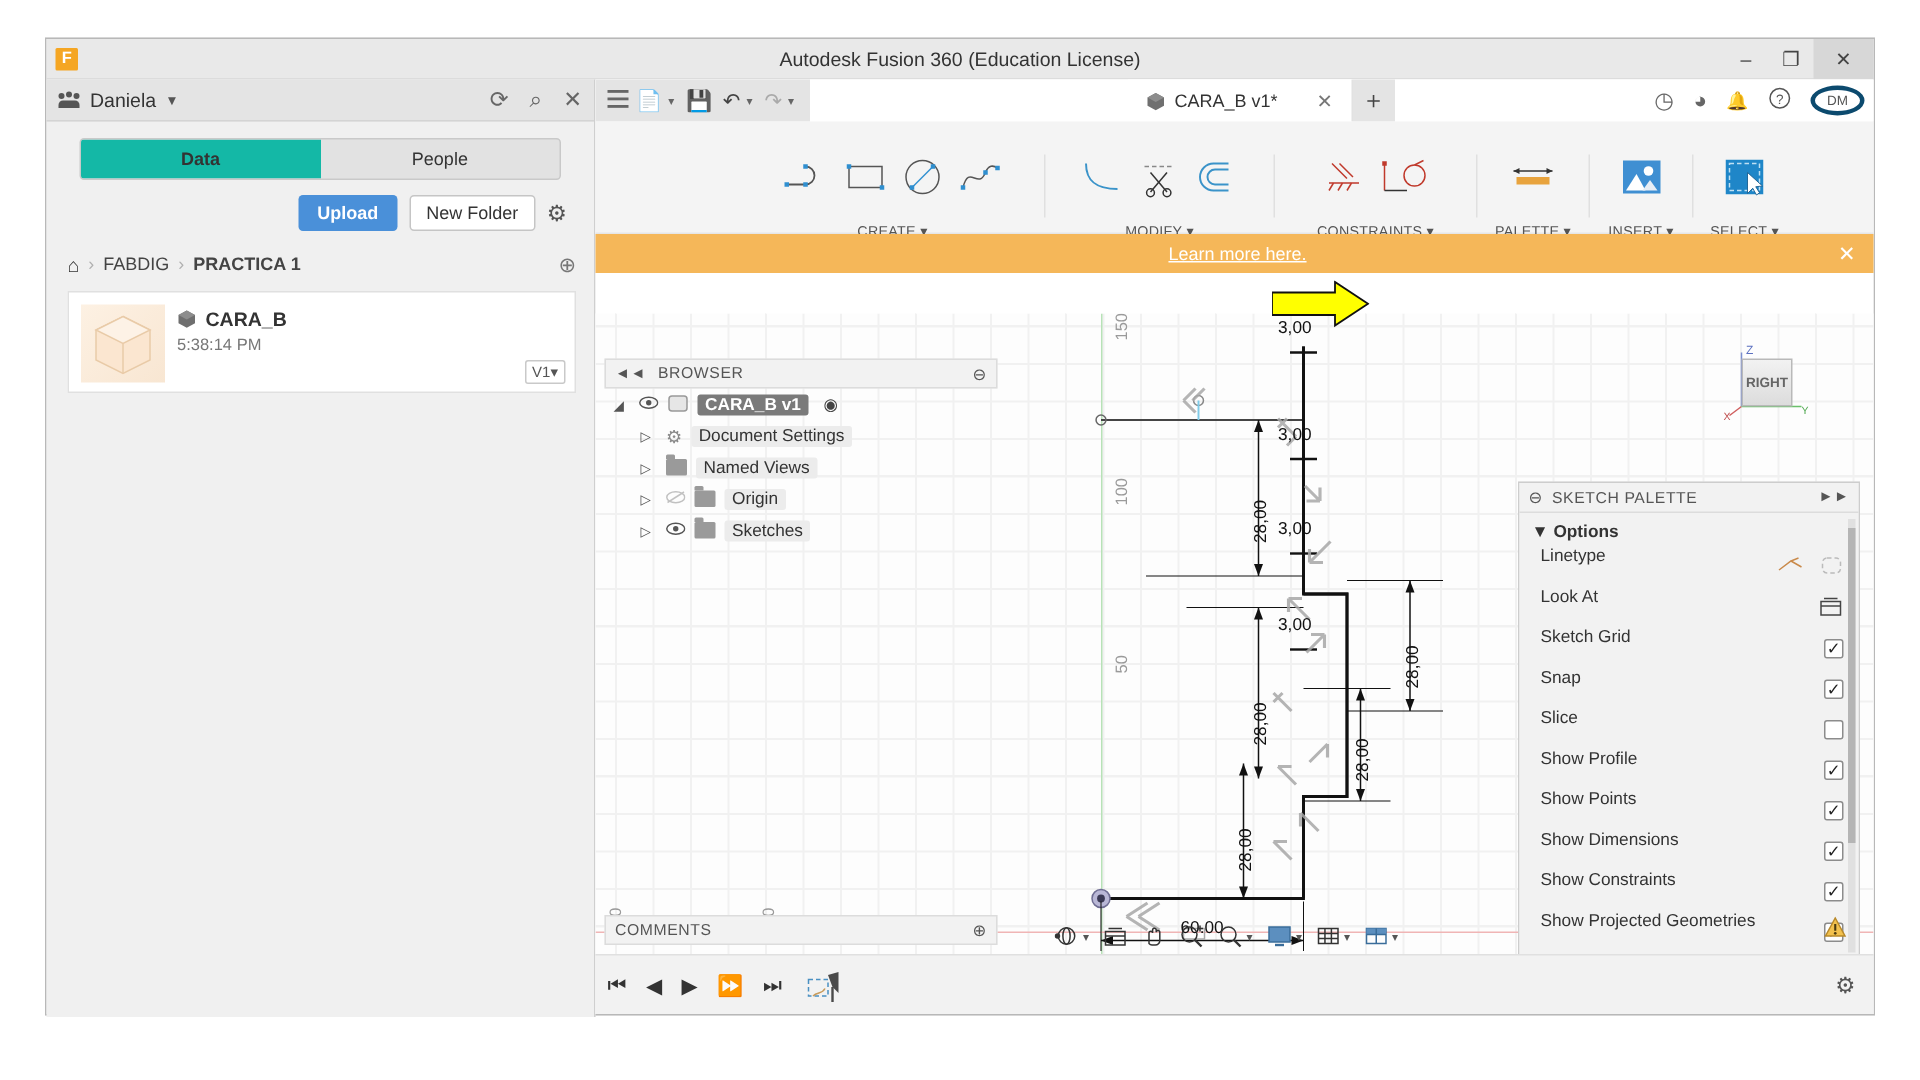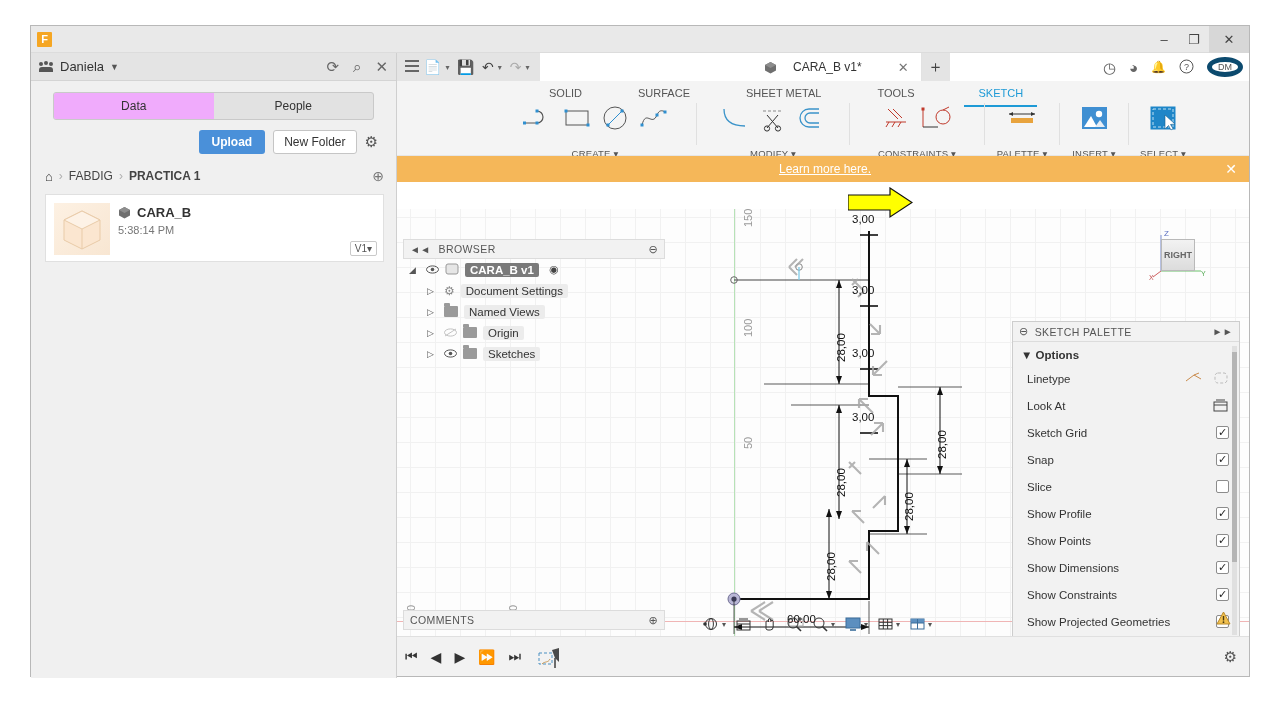--- a/index.html
+++ b/index.html
@@ -62,21 +62,21 @@
   .icon-btn { color: #666; font-size: 15px; cursor: pointer; line-height: 1; }
 
   .dp-tabs {
     display: flex; margin: 11px 22px 0 22px;
     border: 1px solid #c9c9c9; border-radius: 3px; overflow: hidden;
     background: #e2e2e2;
   }
   .dp-tab {
     flex: 1; text-align: center; padding: 6px 0; font-size: 12px; color:#333;
   }
-  .dp-tab.active { background: #f0abfc; }
+  .dp-tab.active { background: #14b8a6; font-weight: bold; }
 
   .dp-actions {
     display: flex; justify-content: flex-end; align-items: center;
     gap: 8px; margin: 10px 18px 0 16px;
   }
   .btn-upload {
     background: #4a90d9; color: #fff; font-weight: bold; font-size: 12px;
     padding: 5px 13px; border-radius: 3px;
   }
   .btn-newfolder {
@@ -138,34 +138,34 @@
       linear-gradient(#666 2px, transparent 0) 0 0/5px 5px repeat;
   }
   .tb-ico { color:#444; font-size: 14px; padding: 0 2px; }
   .tb-caret { font-size: 8px; color: #666; margin-left:-1px; margin-right:3px; }
 
   .tabstrip {
     position: absolute; left: 355px; top: 0; height: 28px;
     display: flex; align-items: stretch;
   }
   .doc-tab {
-    display: flex; align-items: center; gap: 16px; padding: 0 12px;
+    display: flex; align-items: center; gap: 6px; padding: 0 12px;
     background: #fff; border-right: 1px solid #e2e2e2; font-size: 12px; color:#333;
   }
   .doc-tab .x { color:#777; margin-left: 20px; font-size: 13px; }
   .plus-tab {
     width: 28px; display:flex; align-items:center; justify-content:center;
     background:#e4e4e4; color:#444; font-size: 16px;
   }
   .apptop-right {
     position:absolute; right: 6px; top:0; height: 28px;
     display: flex; align-items: center; gap: 13px;
   }
   .avatar {
-    width: 36px; height: 20px; border-radius: 50%; border: 5px solid #0c4a6e;
+    width: 36px; height: 20px; border-radius: 50%; border: 3px solid #0c4a6e;
     font-size: 9px; color:#555; display:flex; align-items:center;
     justify-content:center; background:#fff;
   }
 
   
   .ribbon {
     position: relative; height: 75px; background: #f4f4f4;
     border-bottom: 1px solid #e6e6e6;
   }
   .design-box {
@@ -286,21 +286,21 @@
     color:#555; letter-spacing:.4px; gap: 6px;
   }
   .pal-head .dot { font-size: 11px; }
   .pal-head .arrows { margin-left: auto; font-size: 10px; }
   .pal-section {
     font-size: 11.5px; font-weight: bold; color:#333;
     padding: 7px 8px 4px 8px;
   }
   .pal-body { background:#f2f2f2; padding-bottom: 4px; position:relative;}
   .pal-row {
-    display:flex; align-items:center; height: 27px; padding: 0 10px 0 14px;
+    display:flex; height: 27px; padding: 0 10px 0 14px;
     font-size: 11.5px; color:#333;
   }
   .pal-row .val { margin-left:auto; display:flex; align-items:center; gap:10px; }
   .cbx {
     width: 13px; height: 13px; border: 1px solid #8c8c8c; background:#fff;
     display:flex; align-items:center; justify-content:center;
     font-size: 11px; color:#222; border-radius: 2px;
   }
   .pal-scroll {
     position:absolute; right: 2px; top: 4px; bottom: 4px; width: 5px;
@@ -342,20 +342,21 @@
   .dimtxt.rot { transform: rotate(-90deg); transform-origin: left top; }
 </style>
 </head>
 <body>
 
 <div class="app">
 <div class="win">
 
   <div class="titlebar">
     <div class="fusion-logo">F</div>
+    <div class="title-text">Autodesk Fusion 360 (Education License)</div>
     <div class="win-btns">
       <div class="win-btn">–</div>
       <div class="win-btn">❐</div>
       <div class="win-btn close">✕</div>
     </div>
   </div>
 
   <div class="datapanel">
     <div class="dp-head">
       <div class="dp-users-icon">
@@ -457,27 +458,20 @@
                 <circle cx="7.5" cy="7.5" r="6.5" fill="none" stroke="#555"></circle>
                 <text x="7.5" y="11" font-size="9" text-anchor="middle" fill="#555" font-family="Liberation Sans">?</text>
               </svg>
         </span>
         <span class="avatar">DM</span>
       </div>
     </div>
 
     <div class="ribbon">
 
-      <div class="wspace-tabs">
-        <div class="ws-tab" style="margin-left:38px">SOLID</div>
-        <div class="ws-tab" style="margin-left:28px">SURFACE</div>
-        <div class="ws-tab" style="margin-left:28px">SHEET METAL</div>
-        <div class="ws-tab" style="margin-left:28px">TOOLS</div>
-        <div class="ws-tab active" style="margin-left:36px">SKETCH</div>
-      </div>
 
       <div class="groups">
 
         <div class="grp" style="width:196px">
           <div class="grp-tools">
             <span>
               <svg width="34" height="30" viewBox="0 0 34 30">
                     <path d="M4 20 H16 a6 6 0 0 0 6 -6 a6 6 0 0 0 -6 -6" fill="none" stroke="#555" stroke-width="1.2"></path>
                     <rect x="2" y="18.5" width="3" height="3" fill="#2f8fd0"></rect>
                     <rect x="14.5" y="6.5" width="3" height="3" fill="#2f8fd0"></rect>

